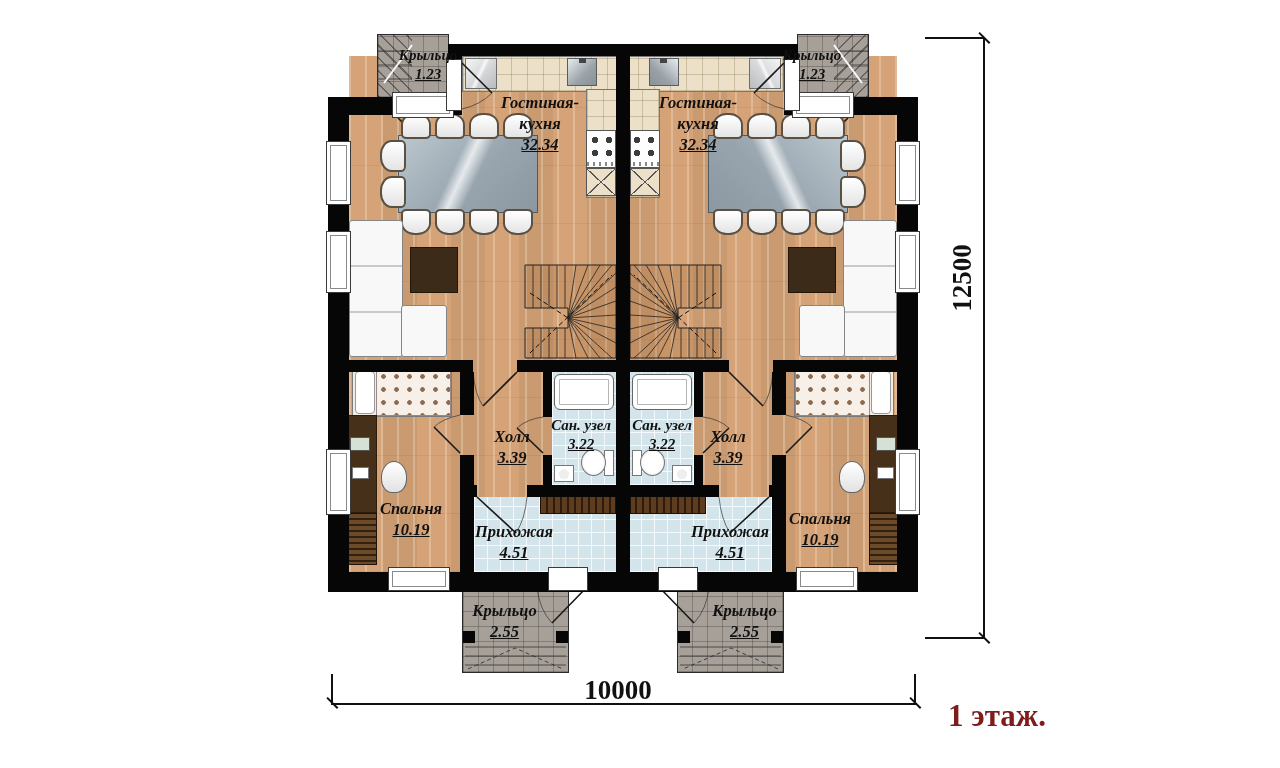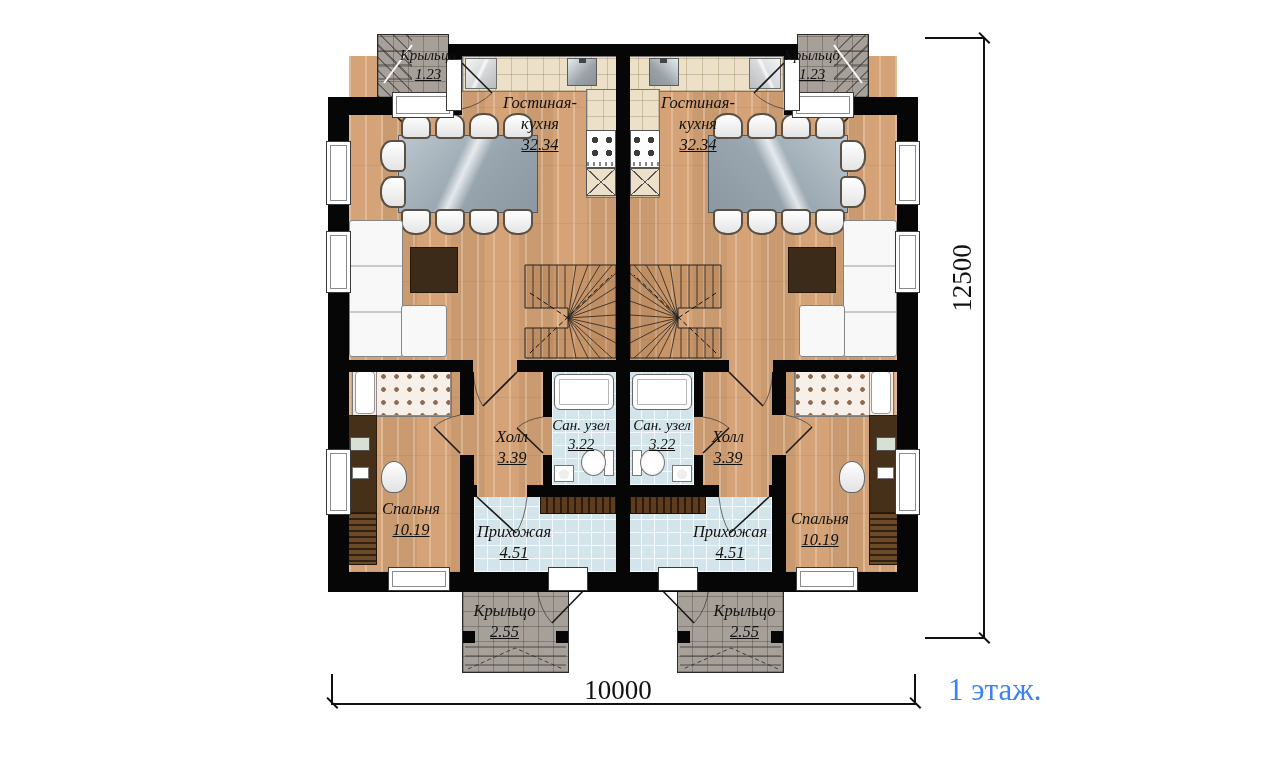--- a/index.html
+++ b/index.html
@@ -1,17 +1,17 @@
 <!DOCTYPE html>
 <html><head>
 <meta charset="utf-8">
 <style>
   html,body{margin:0;padding:0;background:#fff;}
   .canvas{position:relative;width:1084px;height:768px;background:#ffffff;overflow:hidden;
-          font-family:"Liberation Serif",serif;}
+          font-family:"Liberation Serif",serif;font-weight:bold;}
   .abs{position:absolute;}
   
   .unit{position:absolute;left:328px;top:35px;width:295px;height:645px;}
   .unit.mirror{left:623px;transform:scaleX(-1);}
   .unit .abs{position:absolute;}
   .wall{position:absolute;background:#060606;}
   .wood{position:absolute;background-color:#dcab80;
         background-image:repeating-linear-gradient(90deg,rgba(255,244,226,.28) 0 2px,rgba(0,0,0,0) 2px 16px),
                          repeating-linear-gradient(90deg,rgba(150,90,40,.10) 0 34px,rgba(90,50,20,.14) 34px 68px),
                          repeating-linear-gradient(0deg,rgba(120,70,30,.10) 0 1px,transparent 1px 58px);}
@@ -32,21 +32,21 @@
   .chair.side{border-radius:45% 18% 18% 45%;}
   .sofa{position:absolute;background:#f8f8f8;border:1.5px solid #858585;box-sizing:border-box;border-radius:3px;}
   
   .rlabel{position:absolute;text-align:center;font-style:italic;font-size:16.5px;line-height:1.28;
           color:#111;z-index:6;pointer-events:none;}
   .rlabel .nm{display:block;}
   .rlabel .ar{display:inline-block;text-decoration:underline;}
   .dimtext{position:absolute;font-size:27px;color:#111;text-align:center;z-index:6;}
   .dimline{position:absolute;background:#111;z-index:5;}
   .tick{position:absolute;width:15px;height:1.6px;background:#111;transform:rotate(45deg);z-index:6;}
-  .floor-title{position:absolute;font-size:31px;color:#3b82f6;z-index:6;}
+  .floor-title{position:absolute;font-size:31px;color:#7f1d1d;z-index:6;margin-top:26px;}
 </style>
 </head>
 <body>
 
 <div class="canvas">
 
   <div class="unit">
 
     <div class="wood" style="left:21px;top:21px;width:267px;height:516px;"></div>
     <div class="tileblue" style="left:224px;top:337px;width:64px;height:113px;"></div>

